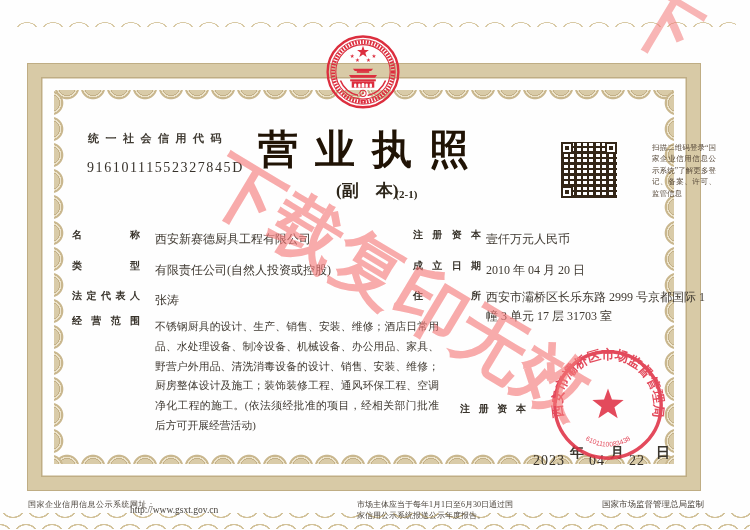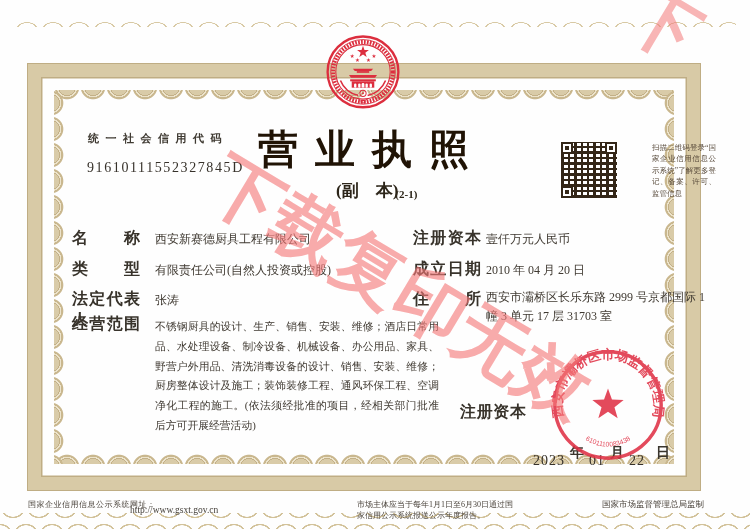--- a/index.html
+++ b/index.html
@@ -41,21 +41,21 @@
   .qr{position:absolute;left:560px;top:141px;width:58px;height:58px;background:#fff;z-index:2;}
   .qr .noise{position:absolute;inset:1px;
     background-image:repeating-linear-gradient(0deg, #342718 0 2.5px, rgba(0,0,0,0) 2.5px 5.5px),
       repeating-linear-gradient(90deg, #342718 0 2.5px, rgba(0,0,0,0) 2.5px 6.5px),
       repeating-linear-gradient(45deg, rgba(255,255,255,.85) 0 3px, rgba(0,0,0,0) 3px 8px);}
   .qr .f{position:absolute;width:8px;height:8px;border:2.5px solid #342718;background:#fff;}
   .qr .f::after{content:"";position:absolute;inset:2px;background:#342718;}
   .f-tl{left:1px;top:1px;} .f-tr{right:1px;top:1px;} .f-bl{left:1px;bottom:1px;}
   .qr-caption{left:625px;top:142px;width:64px;font-size:7.5px;line-height:11.4px;color:#564839;text-align:justify;margin-left:27px;}
 
-  .lbl{position:absolute;z-index:2;font-size:16px;font-weight:bold;color:#38332b;
+  .lbl{position:absolute;z-index:2;font-size:10px;font-weight:bold;color:#38332b;
     text-align:justify;text-align-last:justify;}
   .lbl-l{left:72px;width:68px;}
   .lbl-r{left:413px;width:68px;}
   .val{position:absolute;z-index:2;font-size:12px;color:#3f3931;}
   .val-l{left:145px;margin-left:10px;}
   .val-r{left:486px;}
   .scope{width:284px;font-size:10.8px;line-height:19.8px;text-align:justify;}
   .addr{width:224px;line-height:19px;}
 
   .reg-auth{left:460px;top:402px;width:66px;}
@@ -159,21 +159,21 @@
 
   <div class="lbl lbl-r" style="top:259px">成立日期</div>
   <div class="val val-r" style="top:262px">2010 年 04 月 20 日</div>
 
   <div class="lbl lbl-r" style="top:289px">住所</div>
   <div class="val val-r addr" style="top:288px">西安市灞桥区长乐东路 2999 号京都国际 1幢 3 单元 17 层 31703 室</div>
 
   <div class="lbl reg-auth">注册资本</div>
 
   <div class="reg-date">
-    <span class="dt-num">2023</span><span class="dt-unit">年</span><span class="dt-num">01</span><span class="dt-unit">月</span><span class="dt-num">22</span><span class="dt-unit last">日</span>
+    <span class="dt-num">2023</span><span class="dt-unit">年</span><span class="dt-num">04</span><span class="dt-unit">月</span><span class="dt-num">22</span><span class="dt-unit last">日</span>
   </div>
 
   <svg class="stamp" viewBox="0 0 120 120">
     <defs>
       <path id="arcT" d="M 14.9,76.4 A 48,48 0 1 1 105.1,76.4" fill="none"></path>
       <path id="arcB" d="M 35.3,95.2 A 43,43 0 0 0 84.7,95.2" fill="none"></path>
     </defs>
     <circle cx="60" cy="60" r="55" fill="none" stroke="#e03246" stroke-width="3.6"></circle>
     <polygon fill="#e03246" points="60,43 64.1,54.3 76.2,54.7 66.7,62.2 70,73.8 60,67 50,73.8 53.3,62.2 43.8,54.7 55.9,54.3"></polygon>
     <text font-size="13.5" fill="#e03246" font-weight="bold" font-family="Liberation Sans, sans-serif">

